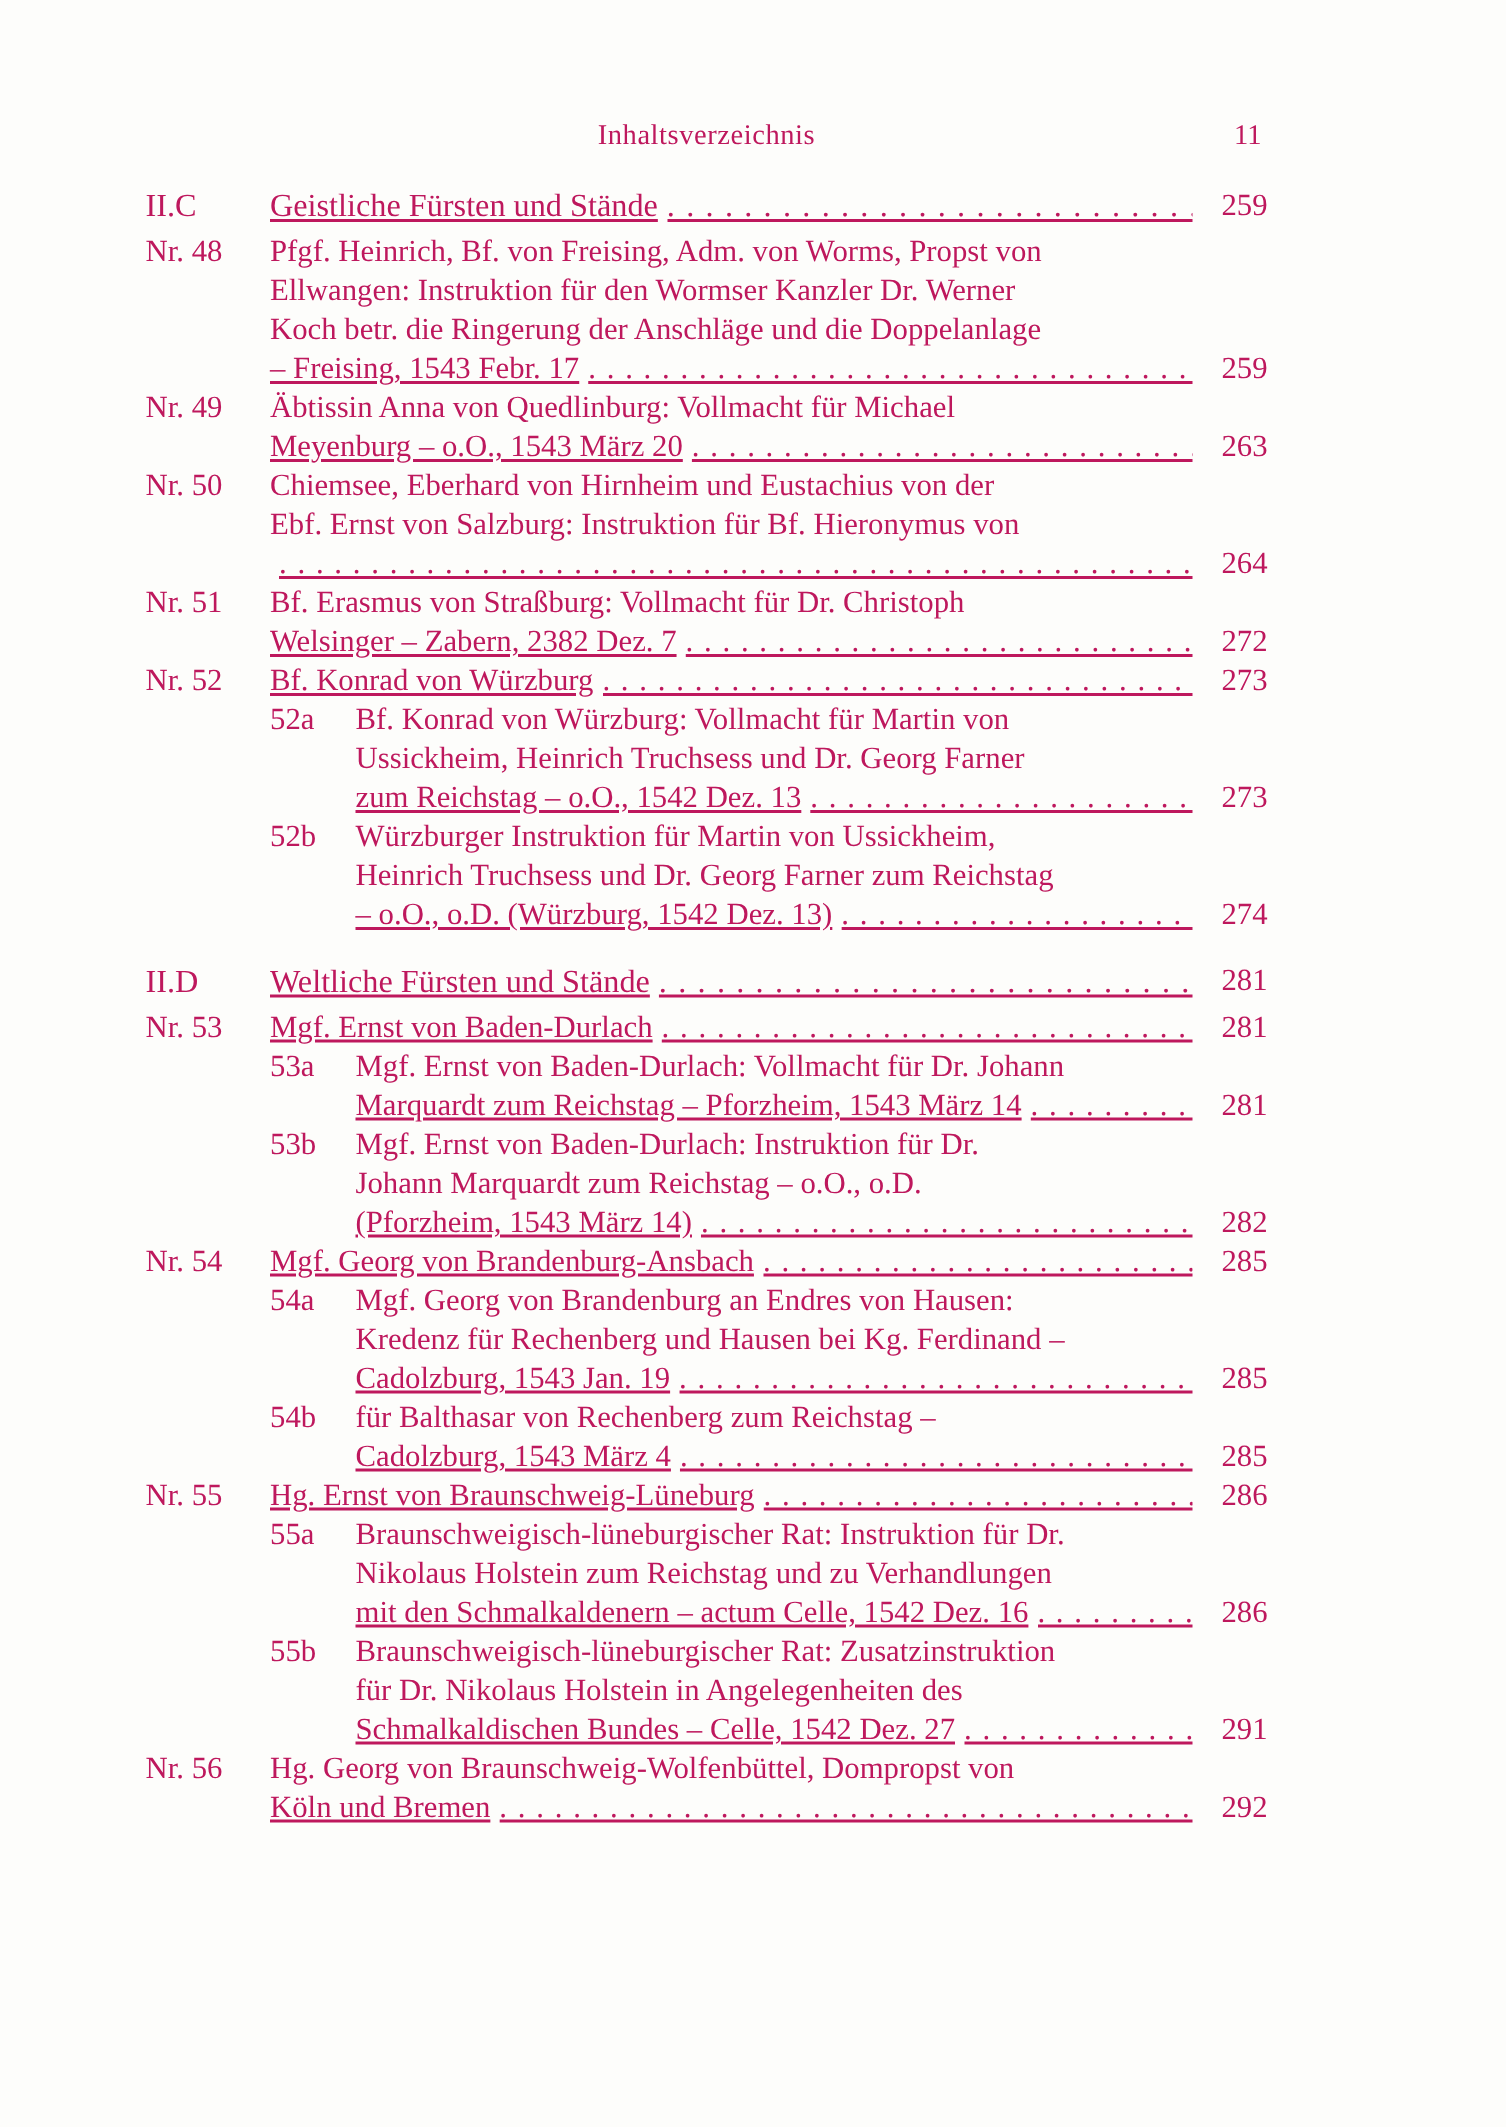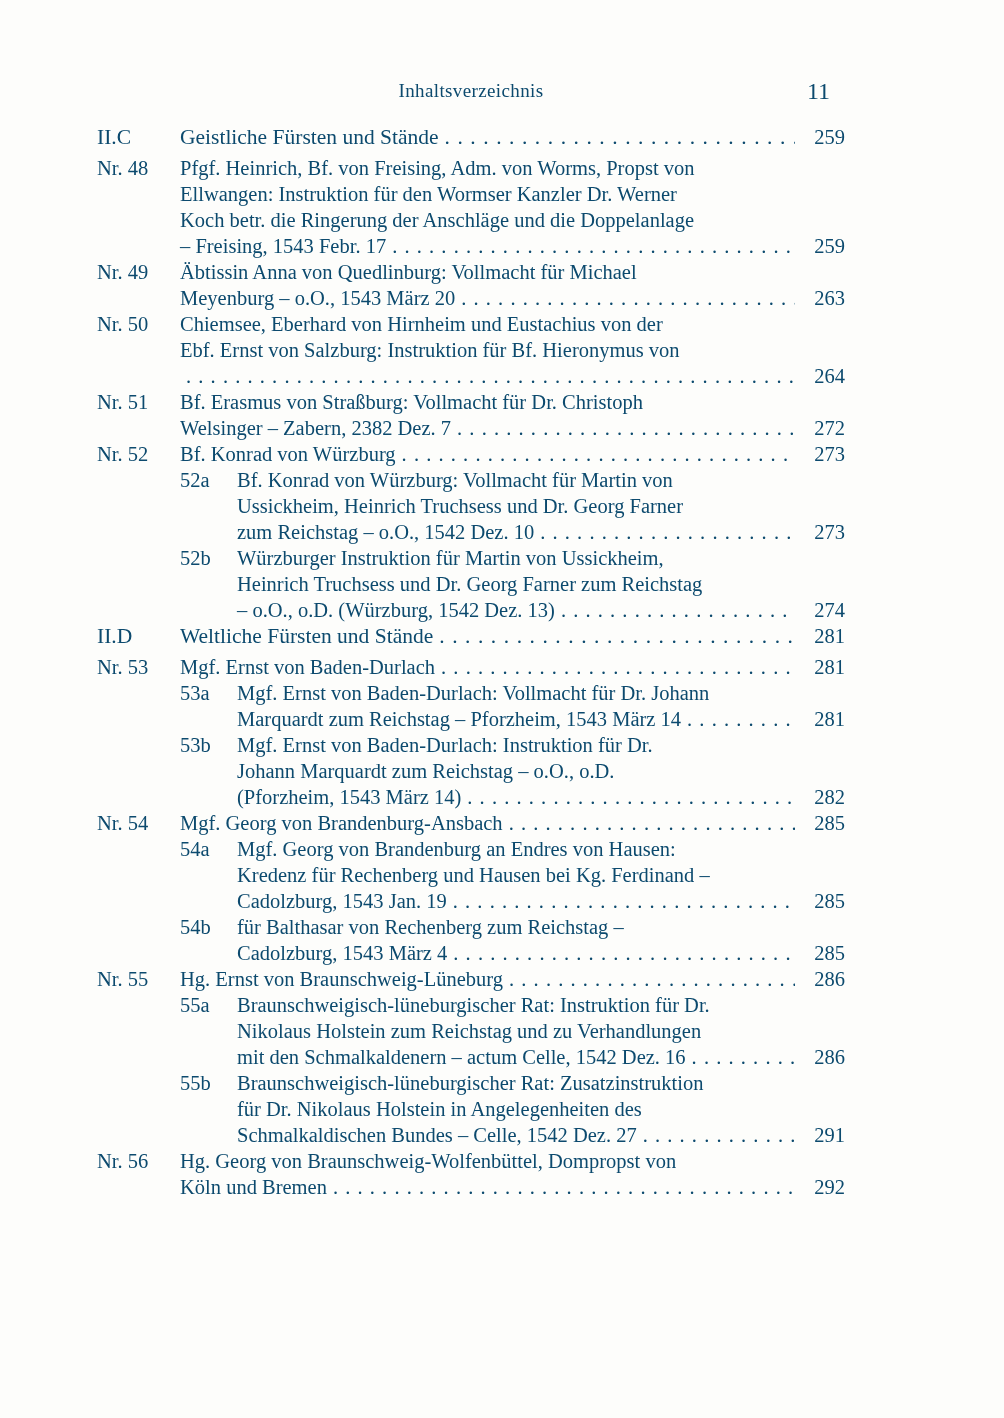--- a/index.html
+++ b/index.html
@@ -2,21 +2,21 @@
 <html><head>
 <meta charset="utf-8">
 <style>
   * { margin: 0; padding: 0; box-sizing: border-box; }
   html, body { background: #ffffff; }
   .page {
     position: relative;
     width: 1004px;
     height: 1418px;
     background: #fdfdfb;
-    color: #0c4a6e;
+    color: #be185d;
     font-family: "Liberation Serif", serif;
     overflow: hidden;
     padding-left: 16px;
   }
   .content {
     position: absolute;
     left: 97px;
     top: 78px;
     width: 748px;
   }
@@ -27,52 +27,52 @@
     margin-bottom: 20px;
   }
   .header-title {
     display: block;
     text-align: center;
     font-size: 19px;
     letter-spacing: 0.02em;
   }
   .header-page {
     position: absolute;
-    right: 15px;
+    right: 4px;
     top: 0;
-    font-size: 24px;
+    font-size: 19px;
   }
   .toc {
     font-size: 20.5px;
     line-height: 26px;
   }
   .row {
     display: grid;
     grid-template-columns: 83px 1fr 50px;
   }
   .row.section {
     font-size: 21.5px;
-    margin-top: 0;
+    margin-top: 18px;
     margin-bottom: 5px;
   }
   .row.section:first-child { margin-top: 11px; }
   .col-label { white-space: nowrap; }
   .col-text { min-width: 0; }
   .col-text.subgrid {
     display: grid;
     grid-template-columns: 57px 1fr;
   }
   .sub-lines { min-width: 0; }
   .col-page {
     text-align: right;
     align-self: end;
     font-size: 20.5px;
   }
   .line { white-space: nowrap; }
-  .line.last { display: flex; }
+  .line.last { display: flex; text-decoration: underline; }
   .line-text { white-space: pre; flex: 0 0 auto; }
   .dots {
     flex: 1 1 auto;
     overflow: hidden;
     white-space: nowrap;
     letter-spacing: 0.35em;
     margin-left: 6px;
   }
 </style>
 </head>
@@ -152,21 +152,21 @@
           <div class="col-page">273</div>
         </div>
         <div class="row sub">
           <div class="col-label"></div>
           <div class="col-text subgrid">
             <div class="sub-label">52a</div>
             <div class="sub-lines">
               <div class="line">Bf. Konrad von Würzburg: Vollmacht für Martin von</div>
               <div class="line">Ussickheim, Heinrich Truchsess und Dr. Georg Farner</div>
               <div class="line last">
-                <span class="line-text">zum Reichstag – o.O., 1542 Dez. 10</span>
+                <span class="line-text">zum Reichstag – o.O., 1542 Dez. 13</span>
                 <span class="dots">........................................................................................................................................................................................................</span>
               </div>
             </div>
           </div>
           <div class="col-page">273</div>
         </div>
         <div class="row sub">
           <div class="col-label"></div>
           <div class="col-text subgrid">
             <div class="sub-label">52b</div>

